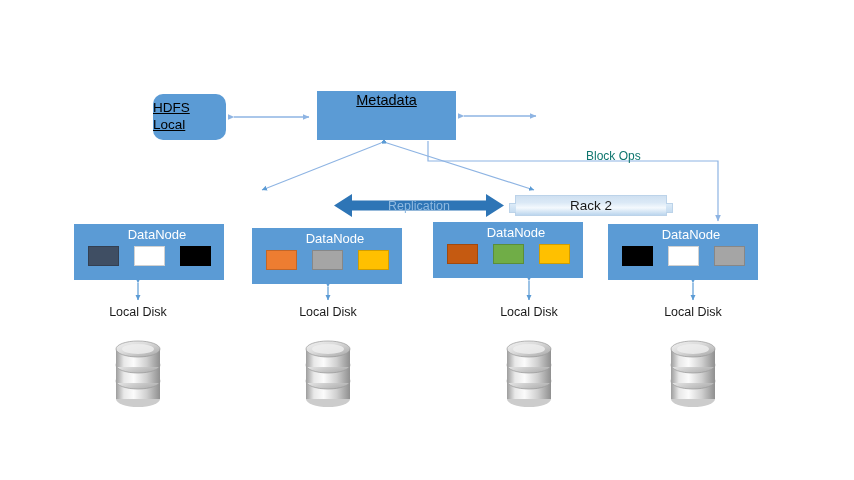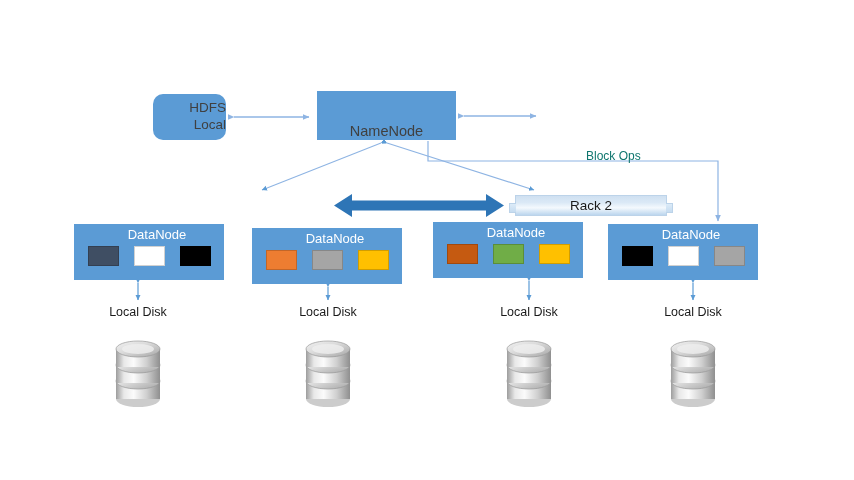--- a/index.html
+++ b/index.html
@@ -14,26 +14,27 @@
     position: relative;
     width: 854px;
     height: 480px;
     background: #ffffff;
     overflow: hidden;
   }
   .node {
     position: absolute;
     box-sizing: border-box;
     display: flex;
-    align-items: flex-end;
+    align-items: flex-start;
     justify-content: center;
     text-align: center;
-    color: #404040;
+    color: #000000;
     background: #5B9BD5;
     line-height: 1.25;
+    text-decoration: underline;
   }
 
   
   #hdfs-client {
     left: 153px;
     top: 94px;
     width: 73px;
     height: 46px;
     border-radius: 10px;
     font-size: 13.5px;
@@ -216,32 +217,33 @@
       <line x1="693" y1="283" x2="693" y2="300" marker-start="url(#ahead-s)" marker-end="url(#ahead-s)"></line>
     </g>
   </svg>
 
   <div class="node" id="hdfs-client">
     <span>HDFS</span>
     <span>Local</span>
   </div>
 
   <div class="node" id="namenode">
-    <span>NameNode</span>
+    <span>Metadata</span>
   </div>
 
 
   <div id="blockops-label">Block Ops</div>
 
   <div class="rack" id="rack2">
     <span class="rack-tab left"></span>
     <span>Rack 2</span>
     <span class="rack-tab right"></span>
   </div>
 
+  <div id="replication-label">Replication</div>
 
   <div class="datanode" id="dn1">
     <div class="dn-title">DataNode</div>
     <div class="dn-blocks">
       <span class="dn-block" style="background:#3F4E63"></span>
       <span class="dn-block" style="background:#FFFFFF"></span>
       <span class="dn-block" style="background:#000000"></span>
     </div>
   </div>
 

